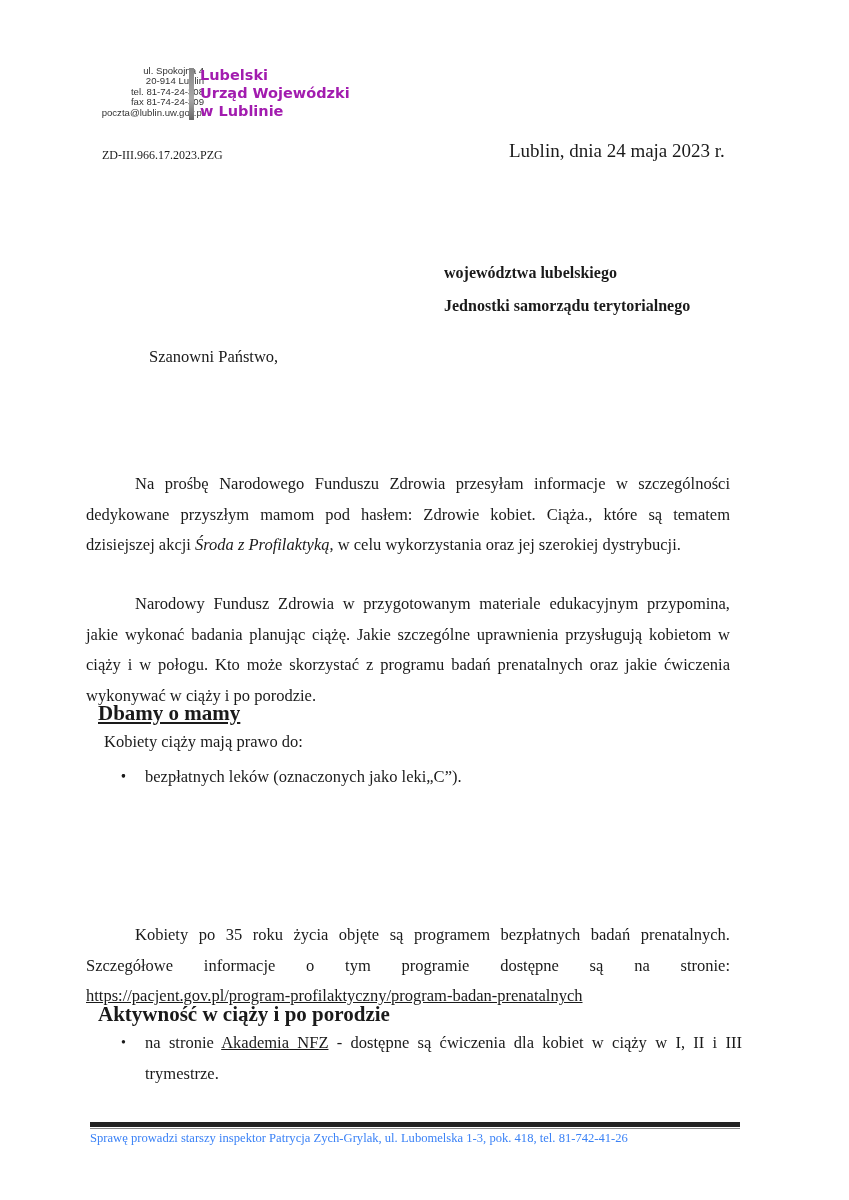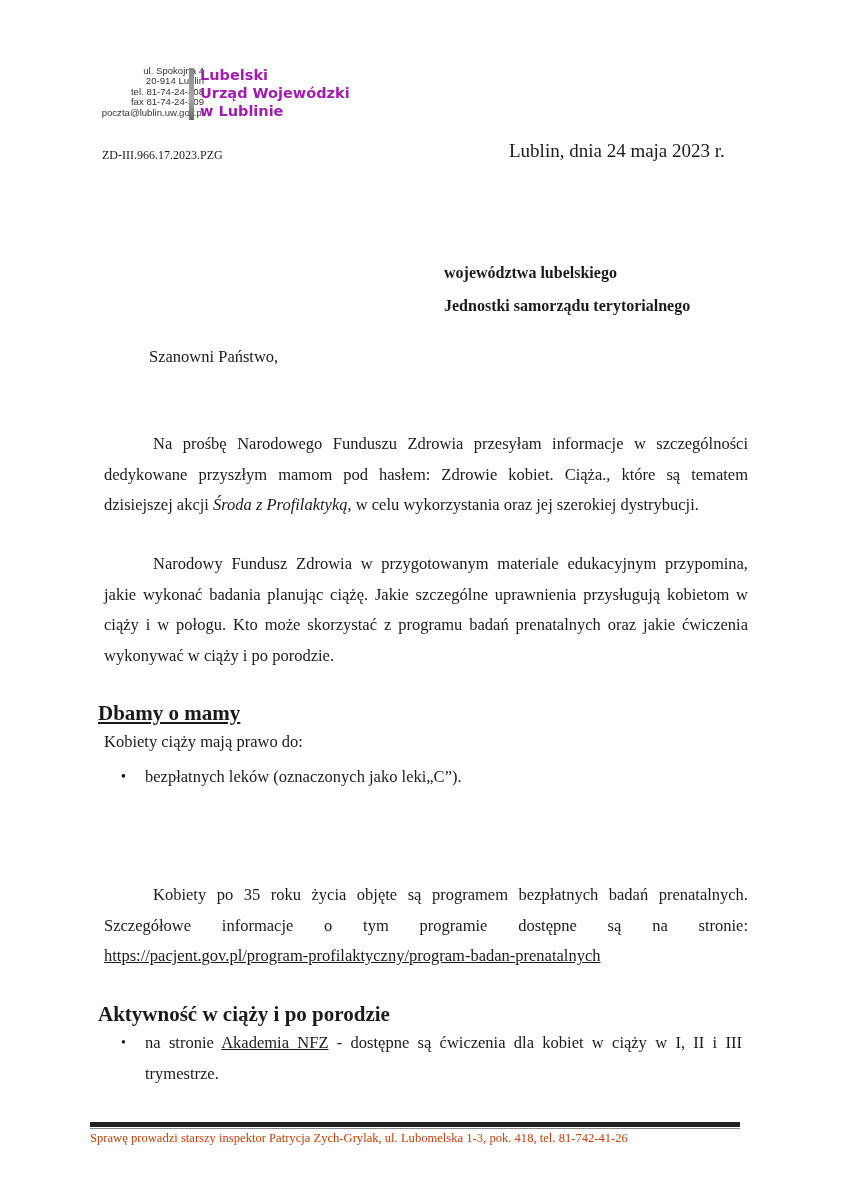--- a/index.html
+++ b/index.html
@@ -72,25 +72,26 @@
       line-height: 33px;
     }
     .salutation {
       position: absolute;
       left: 149px;
       top: 347px;
       font-size: 16.5px;
     }
     .para {
       position: absolute;
-      left: 104px;
+      left: 86px;
       width: 644px;
       font-size: 16.5px;
       line-height: 30.5px;
       text-align: justify;
+      margin-top: 40px;
     }
     .para .indent {
       display: inline-block;
       width: 49px;
     }
     .p1 { top: 429px; }
     .p2 { top: 549px; }
     .section-title {
       position: absolute;
       left: 98px;
@@ -153,21 +154,21 @@
       top: 1128px;
       width: 650px;
       height: 1px;
       background: #888;
     }
     .footer-text {
       position: absolute;
       left: 90px;
       top: 1131px;
       font-size: 12.6px;
-      color: #c2410c;
+      color: #3b82f6;
       white-space: nowrap;
     }
     .justify-last {
       text-align-last: justify;
     }
   </style>
 </head>
 <body>
 
 <div class="letterhead">

